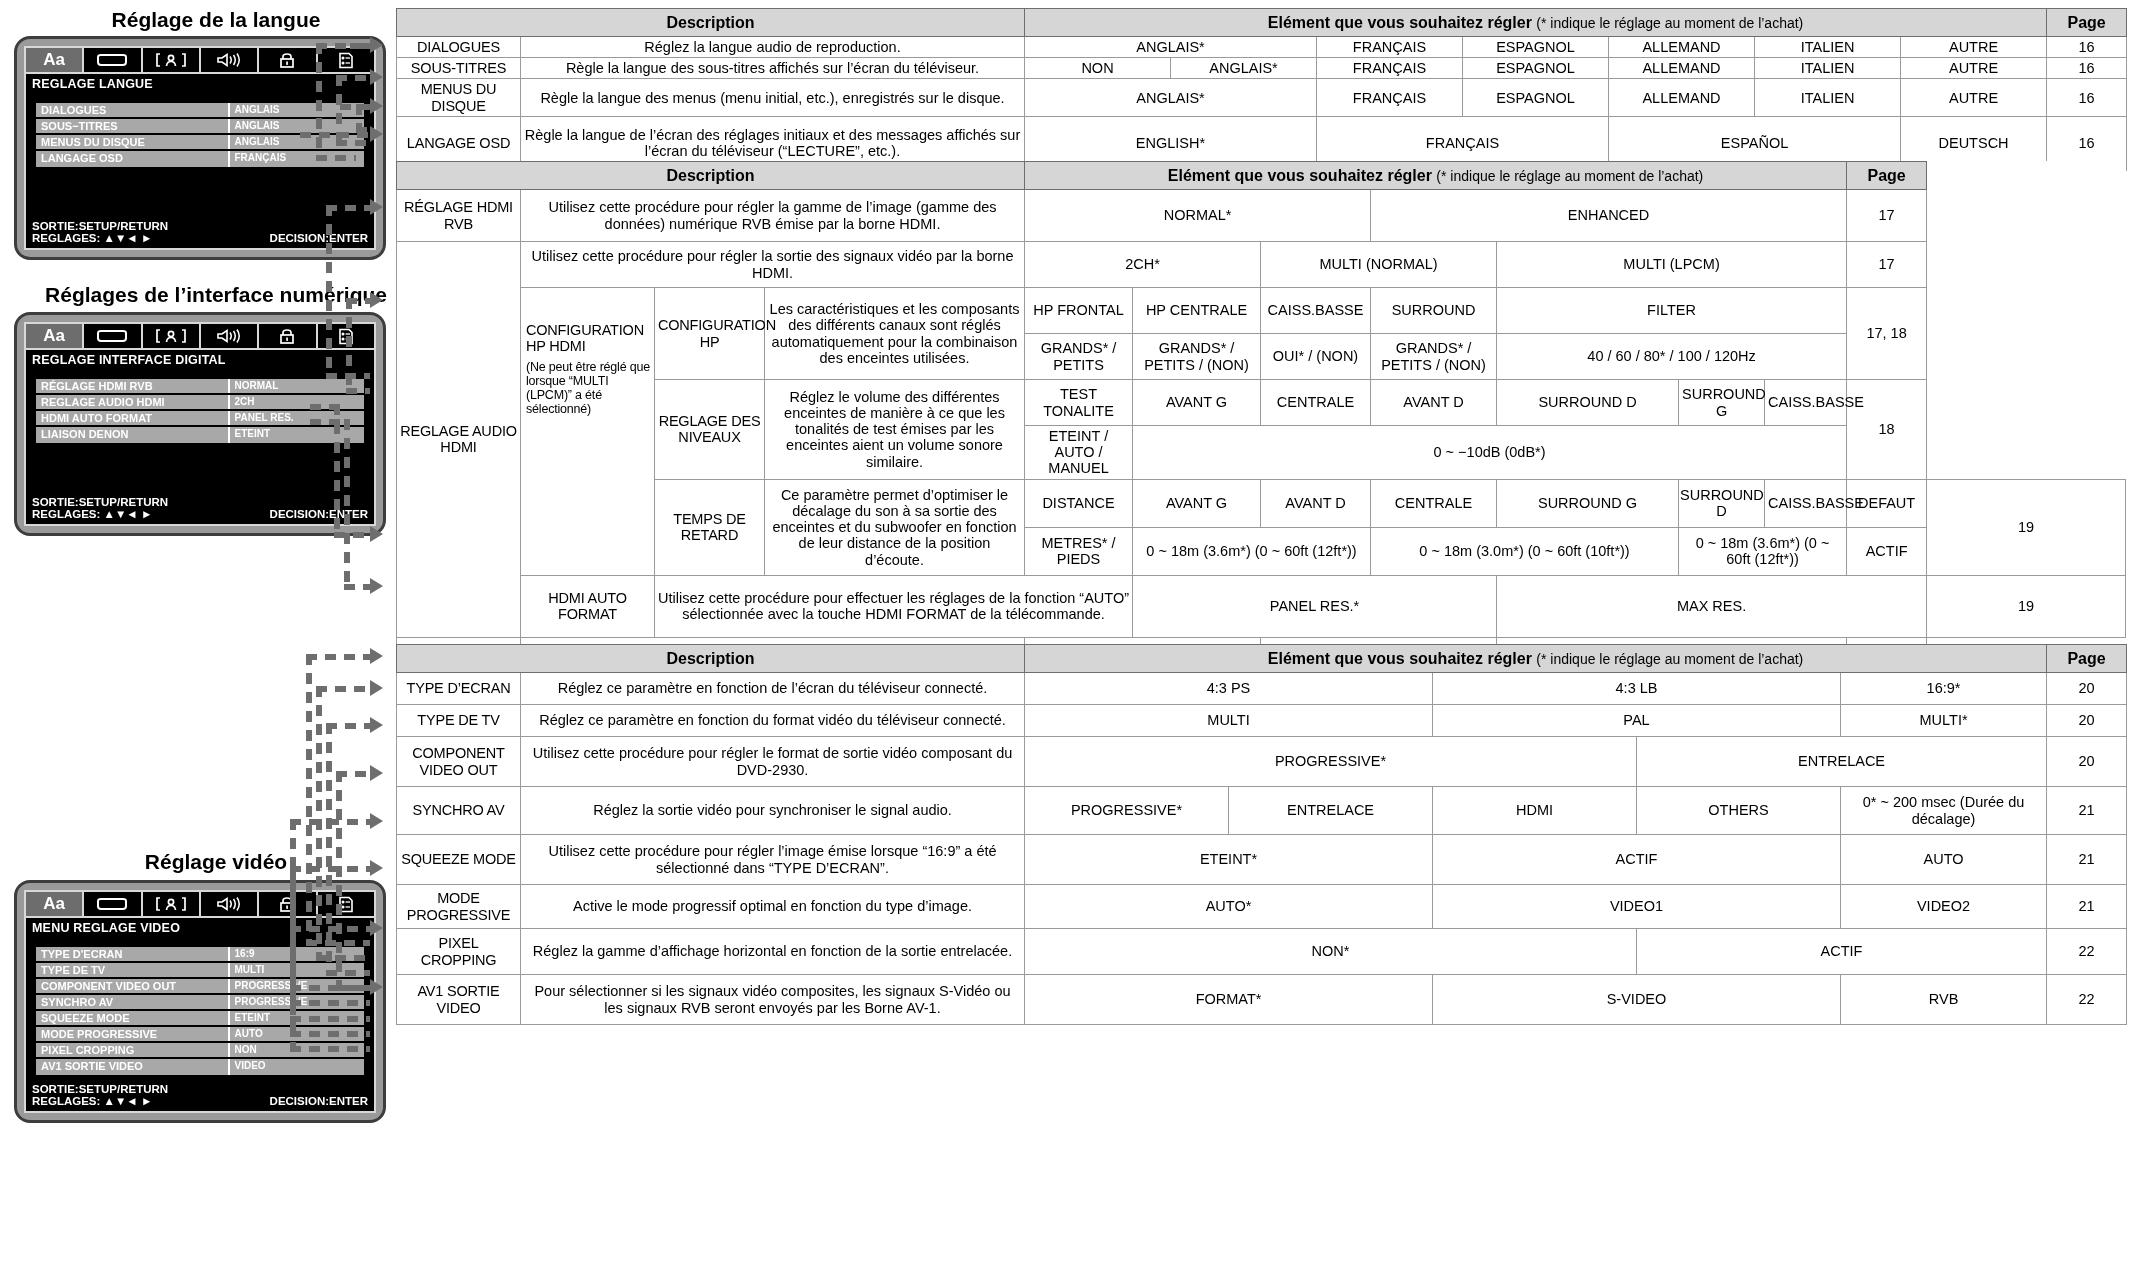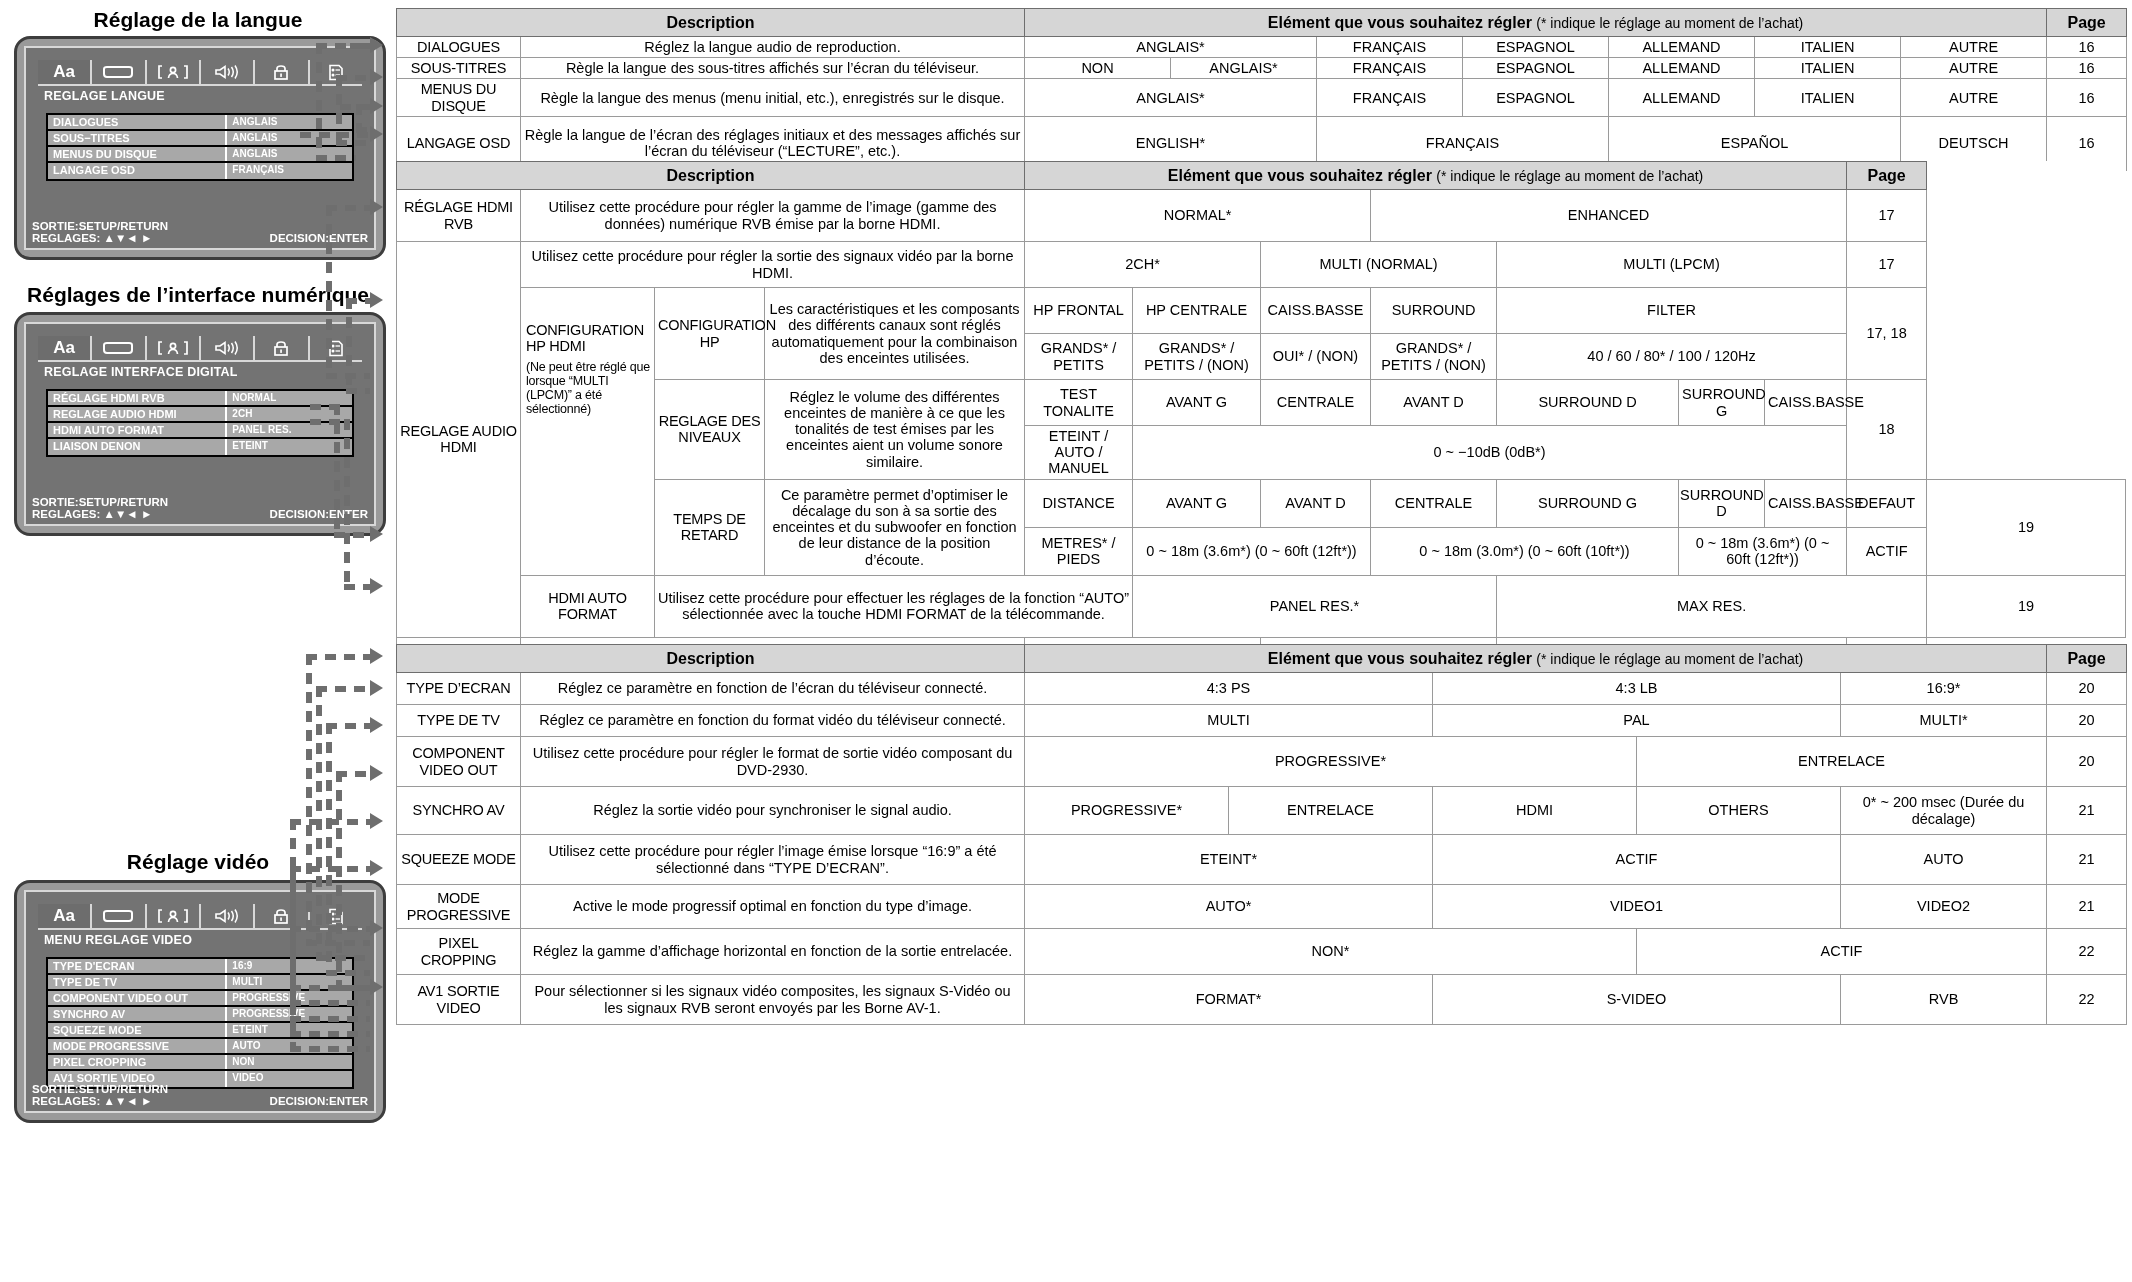--- a/index.html
+++ b/index.html
@@ -16,37 +16,37 @@
     overflow: hidden;
   }
 
   
   .sec-title {
     position: absolute;
     font-weight: bold;
     font-size: 21px;
     text-align: center;
     width: 396px;
-    left: 0;
+    left: 18px;
   }
 
   
   .osd {
     position: absolute;
     left: 14px;
     width: 372px;
     background: #9a9a9a;
     border: 3px solid #3d3d3d;
     border-radius: 16px;
     padding: 7px;
   }
   .osd-inner {
     border: 2px solid #d8d8d8;
-    background: #737373;
-    padding: 12px;
+    background: #000000;
+    padding: 0;
     height: 100%;
     position: relative;
   }
   .osd-tabs {
     display: flex;
     border-bottom: 2px solid #d8d8d8;
     height: 26px;
   }
   .osd-tab {
     flex: 1;

